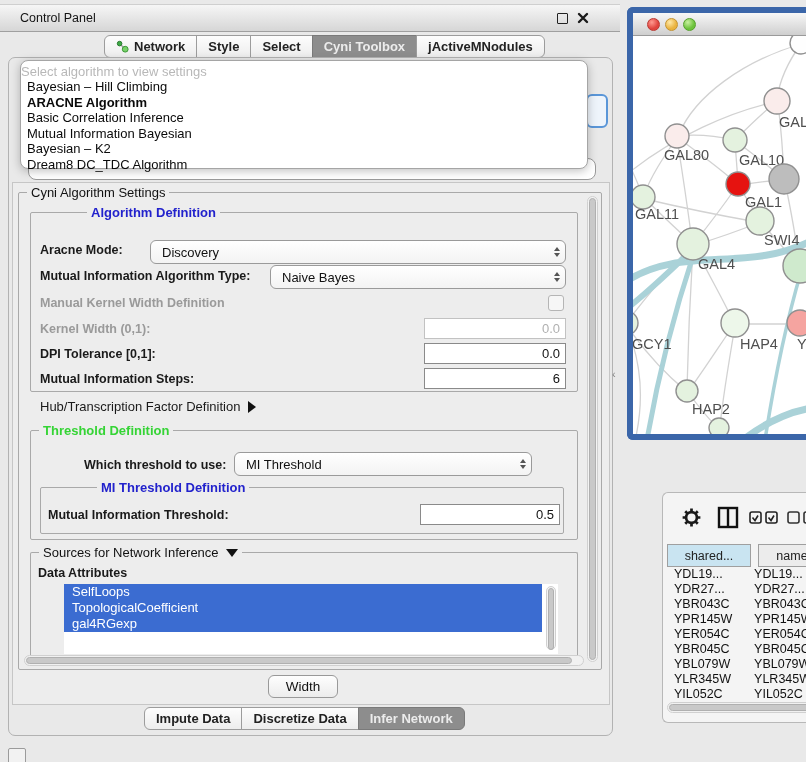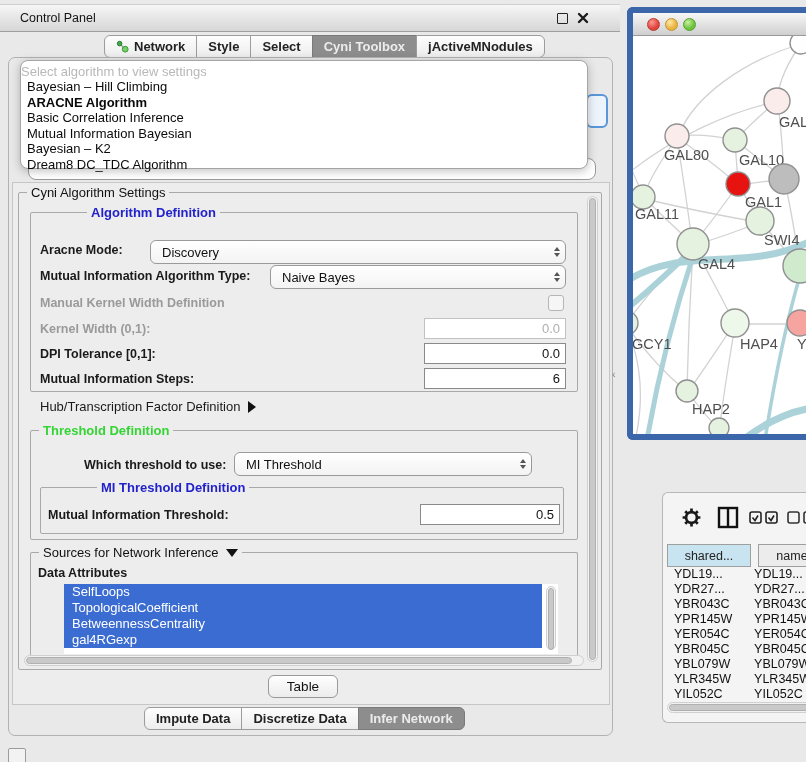--- a/index.html
+++ b/index.html
@@ -208,34 +208,33 @@
   <div class="group" style="left:30px;top:552px;width:546px;height:112px;border-bottom:none;">
     <span class="gtitle" style="display:flex;align-items:center;gap:7px;background:#ededed;">
       <span>Sources for Network Inference</span>
       <span class="tri-down"></span>
     </span>
   </div>
   <span class="lbl" style="left:38px;top:566px;">Data Attributes</span>
   <div class="abs" id="attr-list">
       <div class="attr-item">SelfLoops</div>
       <div class="attr-item">TopologicalCoefficient</div>
-      <div class="attr-item">BetweennessCentrality</div>
       <div class="attr-item">gal4RGexp</div>
     </div>
   <div class="vscroll" style="left:546px;top:586px;width:10px;height:64px;">
     <div class="vthumb" style="top:1px;height:60px;"></div>
   </div>
   <div class="hscroll" style="left:24px;top:655px;width:560px;height:11px;">
     <div class="hthumb" style="left:1px;width:544px;"></div>
   </div>
   <div class="vscroll" style="left:587px;top:196px;width:11px;height:466px;">
     <div class="vthumb" style="top:1px;height:460px;"></div>
   </div>
 
-  <div class="abs" id="apply-btn">Table</div>
+  <div class="abs" id="apply-btn">Width</div>
   <div class="abs tabbar" id="bottom-tabs">
       <span class="tab">Impute Data</span>
       <span class="tab">Discretize Data</span>
       <span class="tab sel">Infer Network</span>
     </div>
   <div class="abs" id="mini-icon"></div>
   <div class="abs" id="splitter-mark">‹</div>
 
   <div class="abs" id="net-window">
     <div id="net-title">

